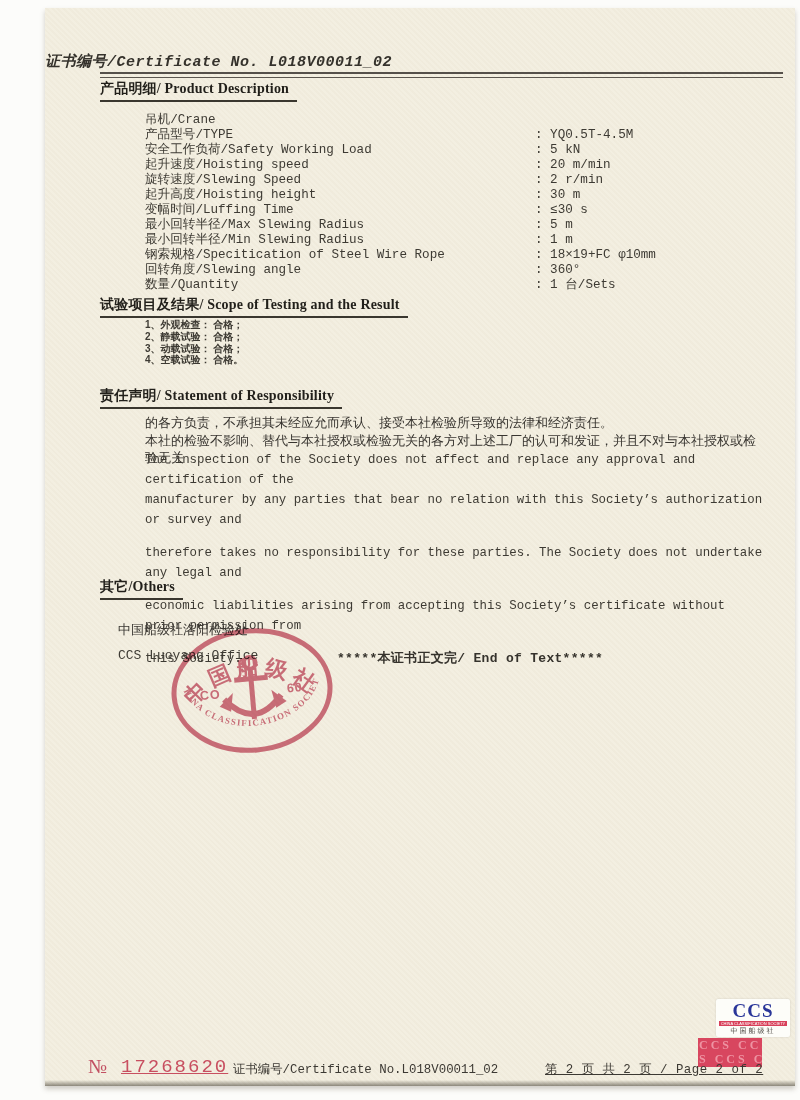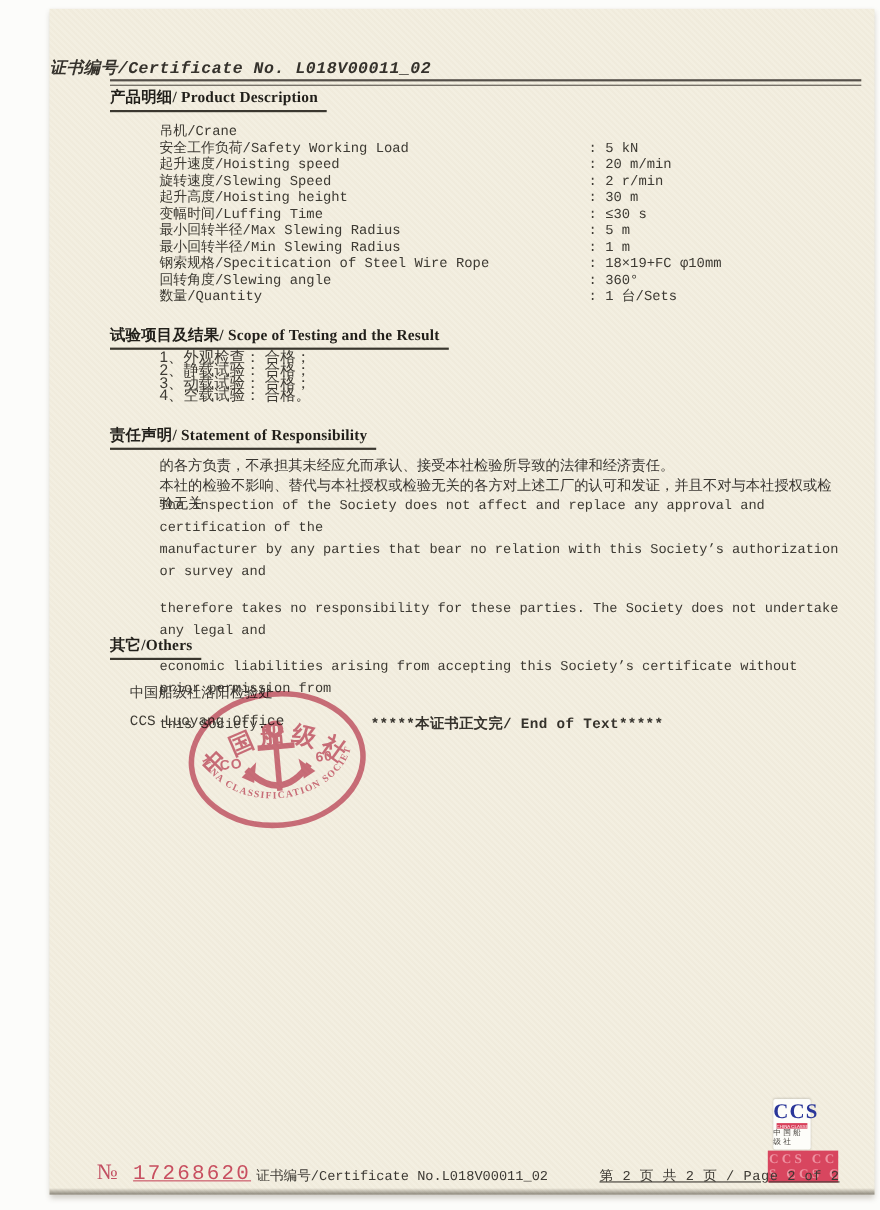--- a/index.html
+++ b/index.html
@@ -39,40 +39,40 @@
   #h-product{top:72px;}
   #h-testing{top:288px;}
   #h-responsibility{top:379px;}
   #h-others{top:570px;}
 
   .spec-list{position:absolute;top:105px;left:100px;width:645px;}
   .spec-row{display:flex;line-height:15px;font-size:12.6px;color:#3d3a33;}
   .spec-label{width:390px;flex:none;}
   .spec-value{flex:1;}
 
-  .test-items{position:absolute;top:311px;left:100px;font-size:14px;line-height:11.8px;color:#3d3a33;}
+  .test-items{position:absolute;top:311px;left:100px;font-size:10px;line-height:11.8px;color:#3d3a33;font-weight:bold;}
 
   .stmt-cn{position:absolute;top:406px;left:100px;width:612px;font-size:13px;line-height:17.5px;color:#383530;}
   .stmt-en{position:absolute;top:442px;left:100px;width:618px;font-size:12.4px;color:#3d3a33;}
   .stmt-en .en-line{line-height:20px;}
   .stmt-en .en-line.gap{margin-top:13px;}
 
   .office-cn{position:absolute;top:613px;left:73px;font-size:13px;color:#3a3732;}
   .office-en{position:absolute;top:640px;left:73px;font-size:13px;color:#3d3a33;}
   .end-of-text{position:absolute;top:641px;left:292px;font-size:13px;font-weight:700;color:#35322c;letter-spacing:.3px;}
 
   .stamp{
     position:absolute;left:123px;top:614px;width:168px;height:137px;
     transform:rotate(-5deg);mix-blend-mode:multiply;opacity:.93;
   }
 
   .ccs-logo{position:absolute;left:653px;top:991px;width:64px;}
   .ccs-white{
-    margin-left:5px;width:34px;background:#fdfdf9;border-radius:2px;
-    padding:3px 0 2px 0;text-align:left;box-shadow:0 0 2px rgba(0,0,0,.15);
+    margin-left:18px;width:74px;background:#fdfdf9;border-radius:2px;
+    padding:3px 0 2px 0;text-align:center;box-shadow:0 0 2px rgba(0,0,0,.15);
   }
   .ccs-letters{font-weight:700;font-size:19px;line-height:18px;color:#2a3699;letter-spacing:1px;}
   .ccs-bar{height:5px;margin:1px 3px 0 3px;background:#d8405a;color:#fff;font-size:4px;line-height:5px;overflow:hidden;white-space:nowrap;}
   .ccs-cn{font-size:7px;line-height:8px;color:#4a4640;letter-spacing:2px;margin-top:1px;}
   .ccs-band{
     margin-top:1px;width:64px;height:29px;background:#d8465f;overflow:hidden;
     color:#ee93a2;font-weight:700;font-size:12px;line-height:14px;letter-spacing:3px;
     white-space:nowrap;padding-left:1px;box-sizing:border-box;
   }
 
@@ -89,20 +89,24 @@
 
   <div class="cert-header mono">证书编号/Certificate No. L018V00011_02</div>
   <div class="rule-double"></div>
 
   <div class="sec-heading serif" id="h-product">产品明细/ Product Description</div>
 
   <div class="spec-list mono">
     <div class="spec-row">
         <span class="spec-label">吊机/Crane</span>
         <span class="spec-value"></span>
+      </div>
+    <div class="spec-row">
+        <span class="spec-label">产品型号/TYPE</span>
+        <span class="spec-value">: YQ0.5T-4.5M</span>
       </div>
     <div class="spec-row">
         <span class="spec-label">安全工作负荷/Safety Working Load</span>
         <span class="spec-value">: 5 kN</span>
       </div>
     <div class="spec-row">
         <span class="spec-label">起升速度/Hoisting speed</span>
         <span class="spec-value">: 20 m/min</span>
       </div>
     <div class="spec-row">

